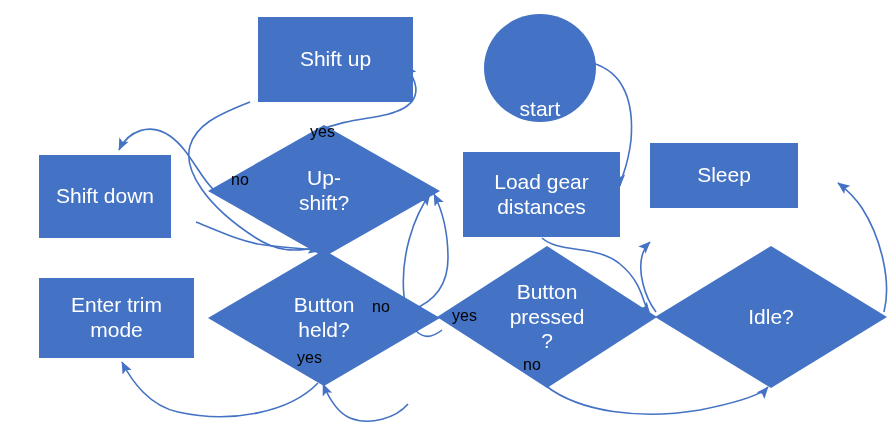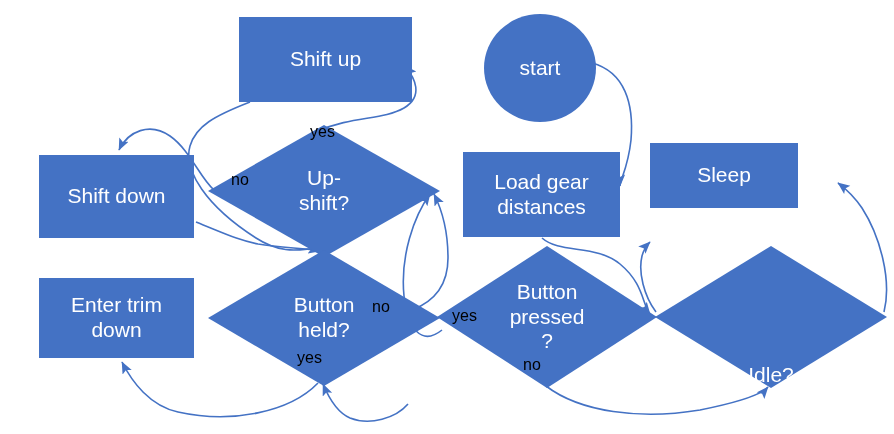--- a/index.html
+++ b/index.html
@@ -41,20 +41,21 @@
     z-index: 4;
     pointer-events: none;
     white-space: pre-line;
   }
   .shape-rect {
     background: #4472C4;
   }
   .shape-ellipse {
     background: #4472C4;
     border-radius: 50%;
+    align-items: flex-end;
   }
   .shape-diamond .diamond-bg {
     position: absolute;
     left: 0; top: 0; right: 0; bottom: 0;
     background: #4472C4;
     -webkit-clip-path: polygon(50% 0%, 100% 50%, 50% 100%, 0% 50%);
     clip-path: polygon(50% 0%, 100% 50%, 50% 100%, 0% 50%);
     z-index: 1;
   }
   .edge-label {
@@ -104,57 +105,57 @@
       <path d="M 546,386 C 580,412 640,420 700,410 C 740,402 762,394 768,387"></path>
 
       <path d="M 884,312 C 892,280 880,236 862,208 C 852,193 842,186 838,183"></path>
 
       <path d="M 656,312 C 644,296 638,272 642,256 C 644,248 648,244 650,242"></path>
 
     </g>
   </svg>
 
   <div id="node-layer">
-      <div class="node shape-rect" style="left: 239px; top: 17px; width: 173px; height: 85px;">
+      <div class="node shape-rect" style="left: 258px; top: 17px; width: 155px; height: 85px;">
         <span class="lbl">Shift up</span>
       </div>
       <div class="node shape-ellipse" style="left: 484px; top: 14px; width: 112px; height: 108px;">
         <span class="lbl">start</span>
       </div>
-      <div class="node shape-rect" style="left: 39px; top: 155px; width: 155px; height: 83px;">
+      <div class="node shape-rect" style="left: 39px; top: 155px; width: 132px; height: 83px;">
         <span class="lbl">Shift down</span>
       </div>
       <div class="node shape-diamond" style="left: 208px; top: 125px; width: 232px; height: 132px; text-align: center;">
         <div class="diamond-bg"></div>
         <span class="lbl">Up-
 shift?</span>
       </div>
       <div class="node shape-rect" style="left: 463px; top: 152px; width: 157px; height: 85px;">
         <span class="lbl">Load gear
 distances</span>
       </div>
       <div class="node shape-rect" style="left: 650px; top: 143px; width: 148px; height: 65px;">
         <span class="lbl">Sleep</span>
       </div>
       <div class="node shape-rect" style="left: 39px; top: 278px; width: 155px; height: 80px;">
         <span class="lbl">Enter trim
-down</span>
+mode</span>
       </div>
       <div class="node shape-diamond" style="left: 208px; top: 250px; width: 232px; height: 136px;">
         <div class="diamond-bg"></div>
         <span class="lbl">Button
 held?</span>
       </div>
       <div class="node shape-diamond" style="left: 437px; top: 246px; width: 220px; height: 142px;">
         <div class="diamond-bg"></div>
         <span class="lbl">Button
 pressed
 ?</span>
       </div>
-      <div class="node shape-diamond" style="left: 655px; top: 246px; width: 232px; height: 142px; align-items: flex-end;">
+      <div class="node shape-diamond" style="left: 655px; top: 246px; width: 232px; height: 142px;">
         <div class="diamond-bg"></div>
         <span class="lbl">Idle?</span>
       </div>
     </div>
   <div id="label-layer">
       <div class="edge-label" style="left: 310px; top: 124px;">yes</div>
       <div class="edge-label" style="left: 231px; top: 172px;">no</div>
       <div class="edge-label" style="left: 372px; top: 299px;">no</div>
       <div class="edge-label" style="left: 297px; top: 350px;">yes</div>
       <div class="edge-label" style="left: 452px; top: 308px;">yes</div>

